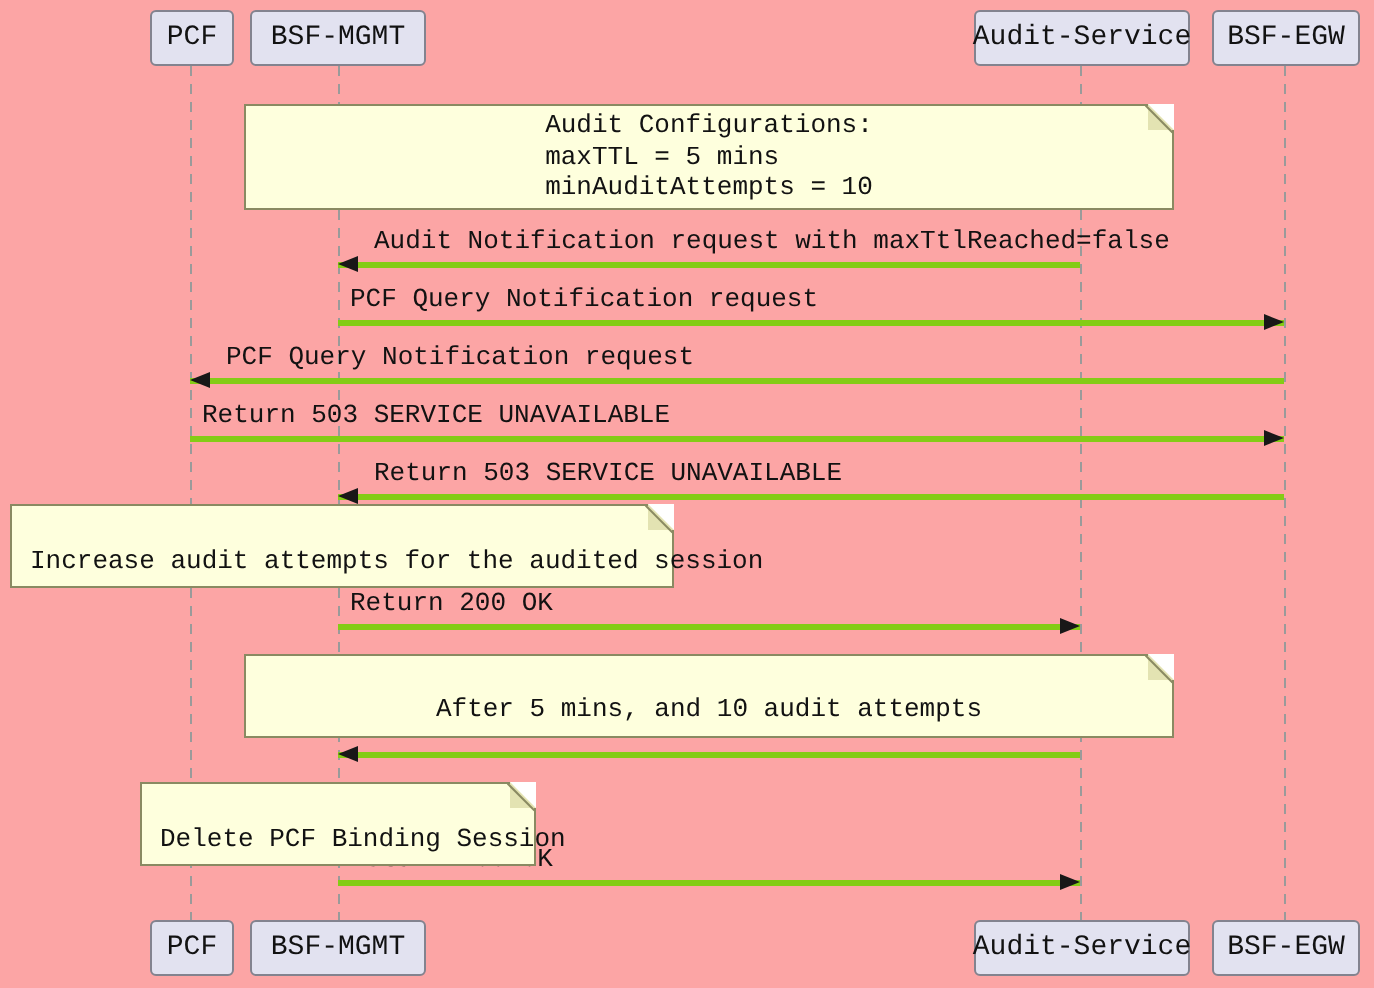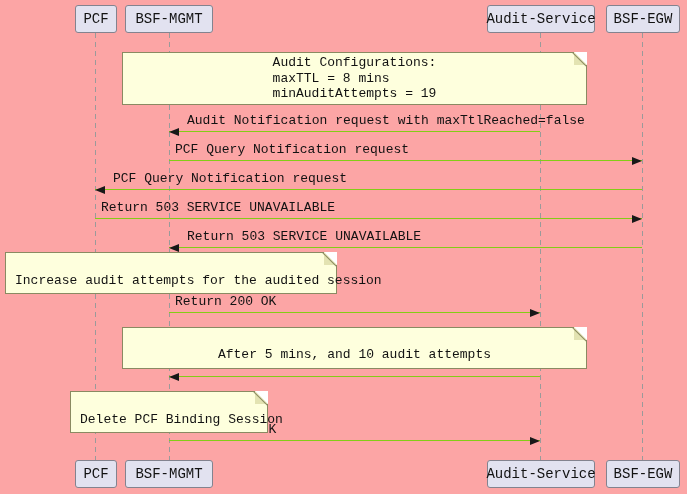--- a/index.html
+++ b/index.html
@@ -35,21 +35,21 @@
     border-style:solid; border-width:0 13px 13px 0;
     border-color:transparent #ffffff #e3e3b2 transparent;
   }
   .note::after {
     content:""; position:absolute; top:6px; right:-3px; width:19px; height:1px;
     background:#8a8a62; transform:rotate(45deg);
   }
   
   .msg {
     position:absolute; height:19px; z-index:1;
-    border-bottom:1px solid #84cc16;
+    border-bottom:3px solid #84cc16;
   }
   .msg .mlabel {
     position:absolute; bottom:3px; font-size:13px; white-space:nowrap;
   }
   .msg.dir-right .mlabel { left:6px; }
   .msg.dir-left  .mlabel { left:18px; }
   .head {
     position:absolute; bottom:-5px; width:0; height:0;
     border-top:4.5px solid transparent; border-bottom:4.5px solid transparent;
   }
@@ -75,22 +75,22 @@
   <div class="pbox" style="left:487px; top:5px; width:108px;">
       <span>Audit-Service</span>
     </div>
   <div class="pbox" style="left:606px; top:5px; width:74px;">
       <span>BSF-EGW</span>
     </div>
 
   <div class="note multi" style="left:122px; top:52px; width:465px; height:53px;">
     <div class="inner">
       <span class="line">Audit Configurations:</span>
-      <span class="line">maxTTL = 8 mins</span>
-      <span class="line">minAuditAttempts = 19</span>
+      <span class="line">maxTTL = 5 mins</span>
+      <span class="line">minAuditAttempts = 10</span>
     </div>
   </div>
 
   <div class="msg dir-left" style="left:169px; top:112px; width:371px;">
     <span class="mlabel">Audit Notification request with maxTtlReached=false</span>
     <span class="head left"></span>
   </div>
 
   <div class="msg dir-right" style="left:169px; top:141px; width:473px;">
     <span class="mlabel">PCF Query Notification request</span>

